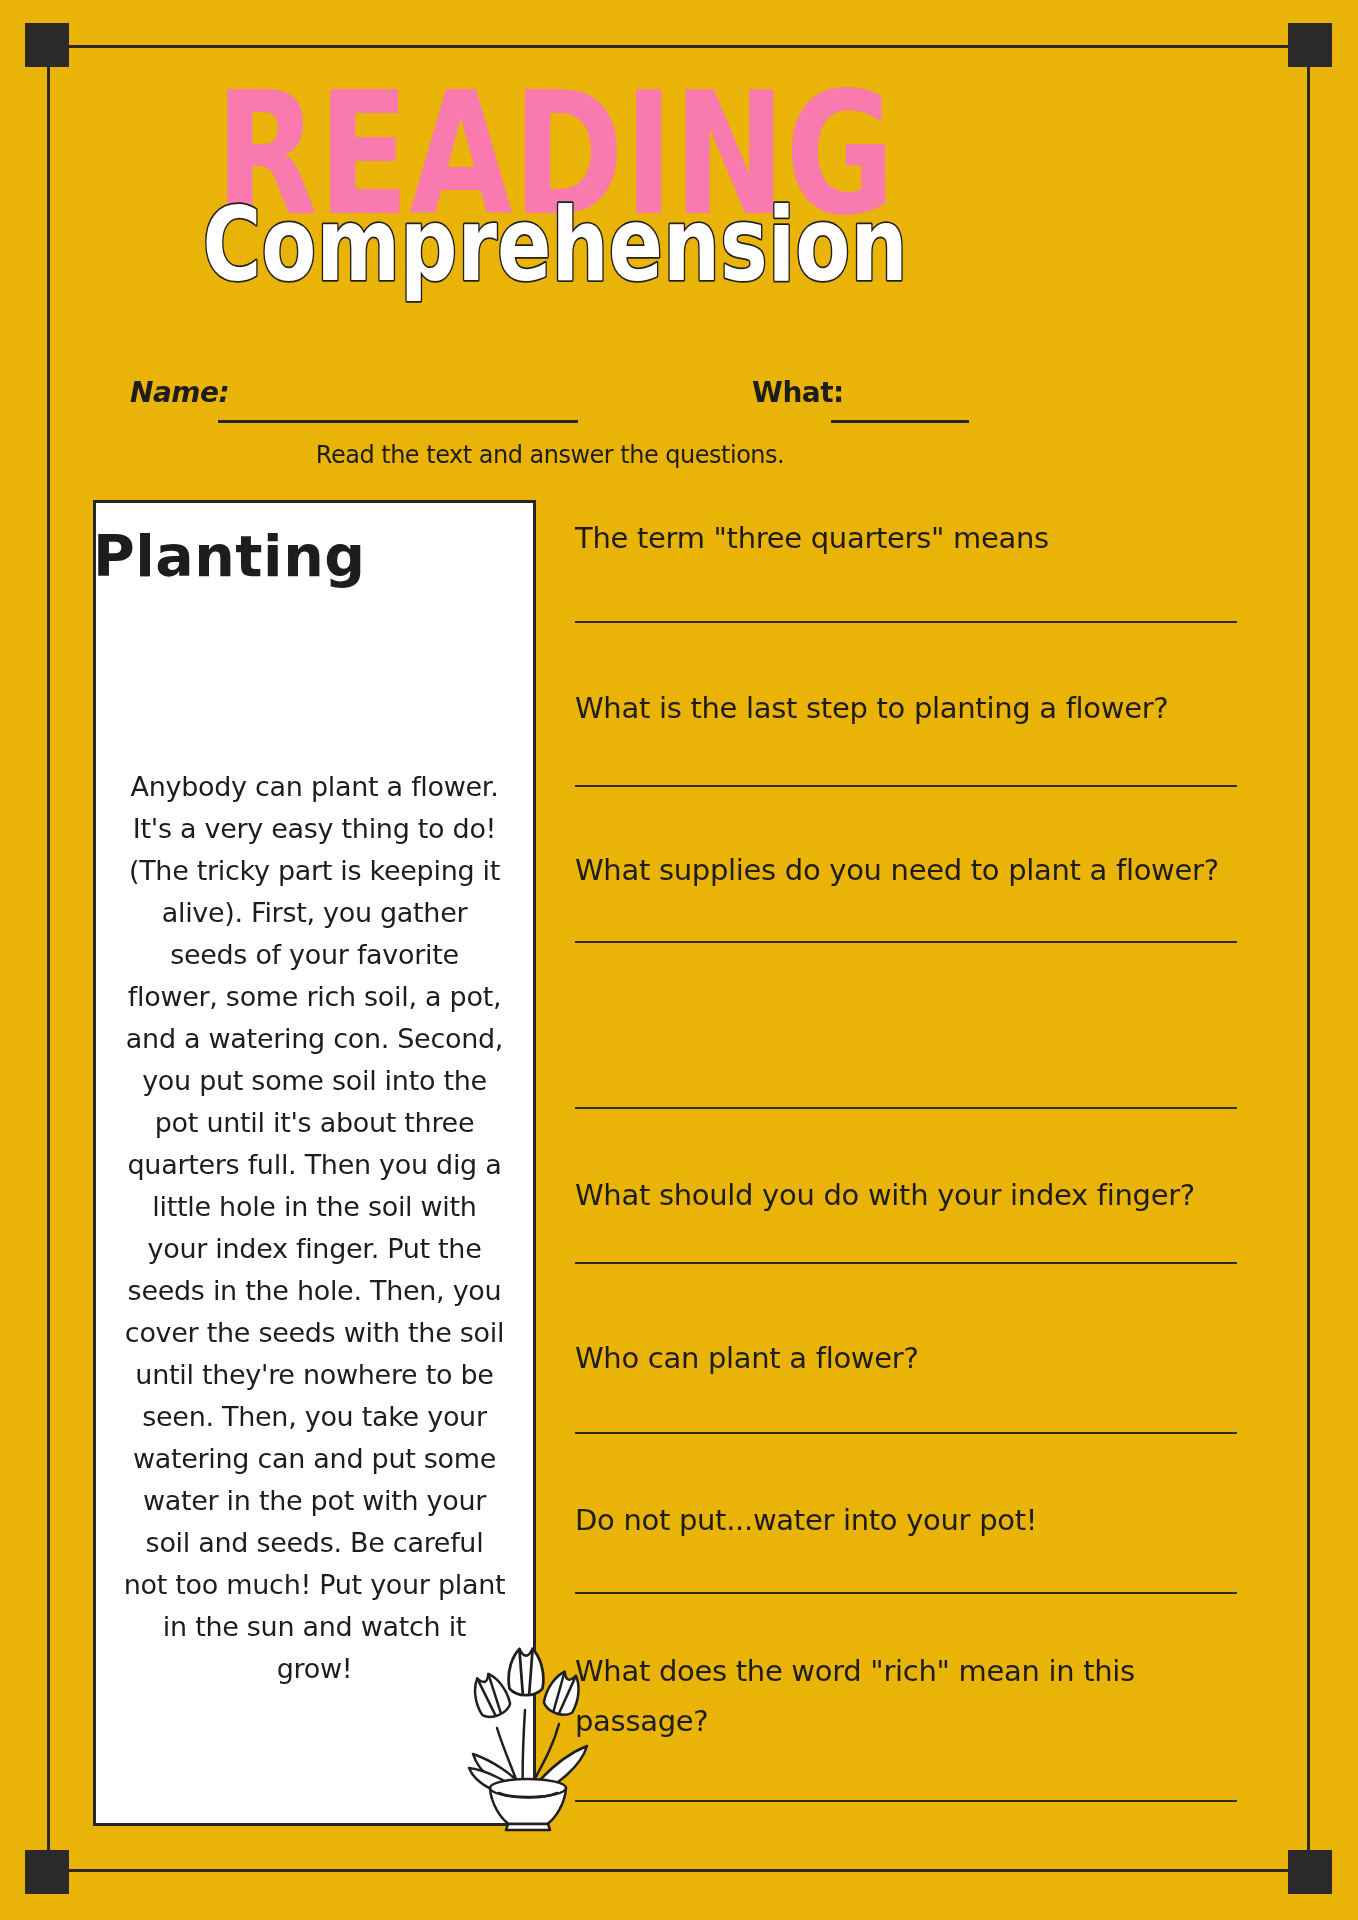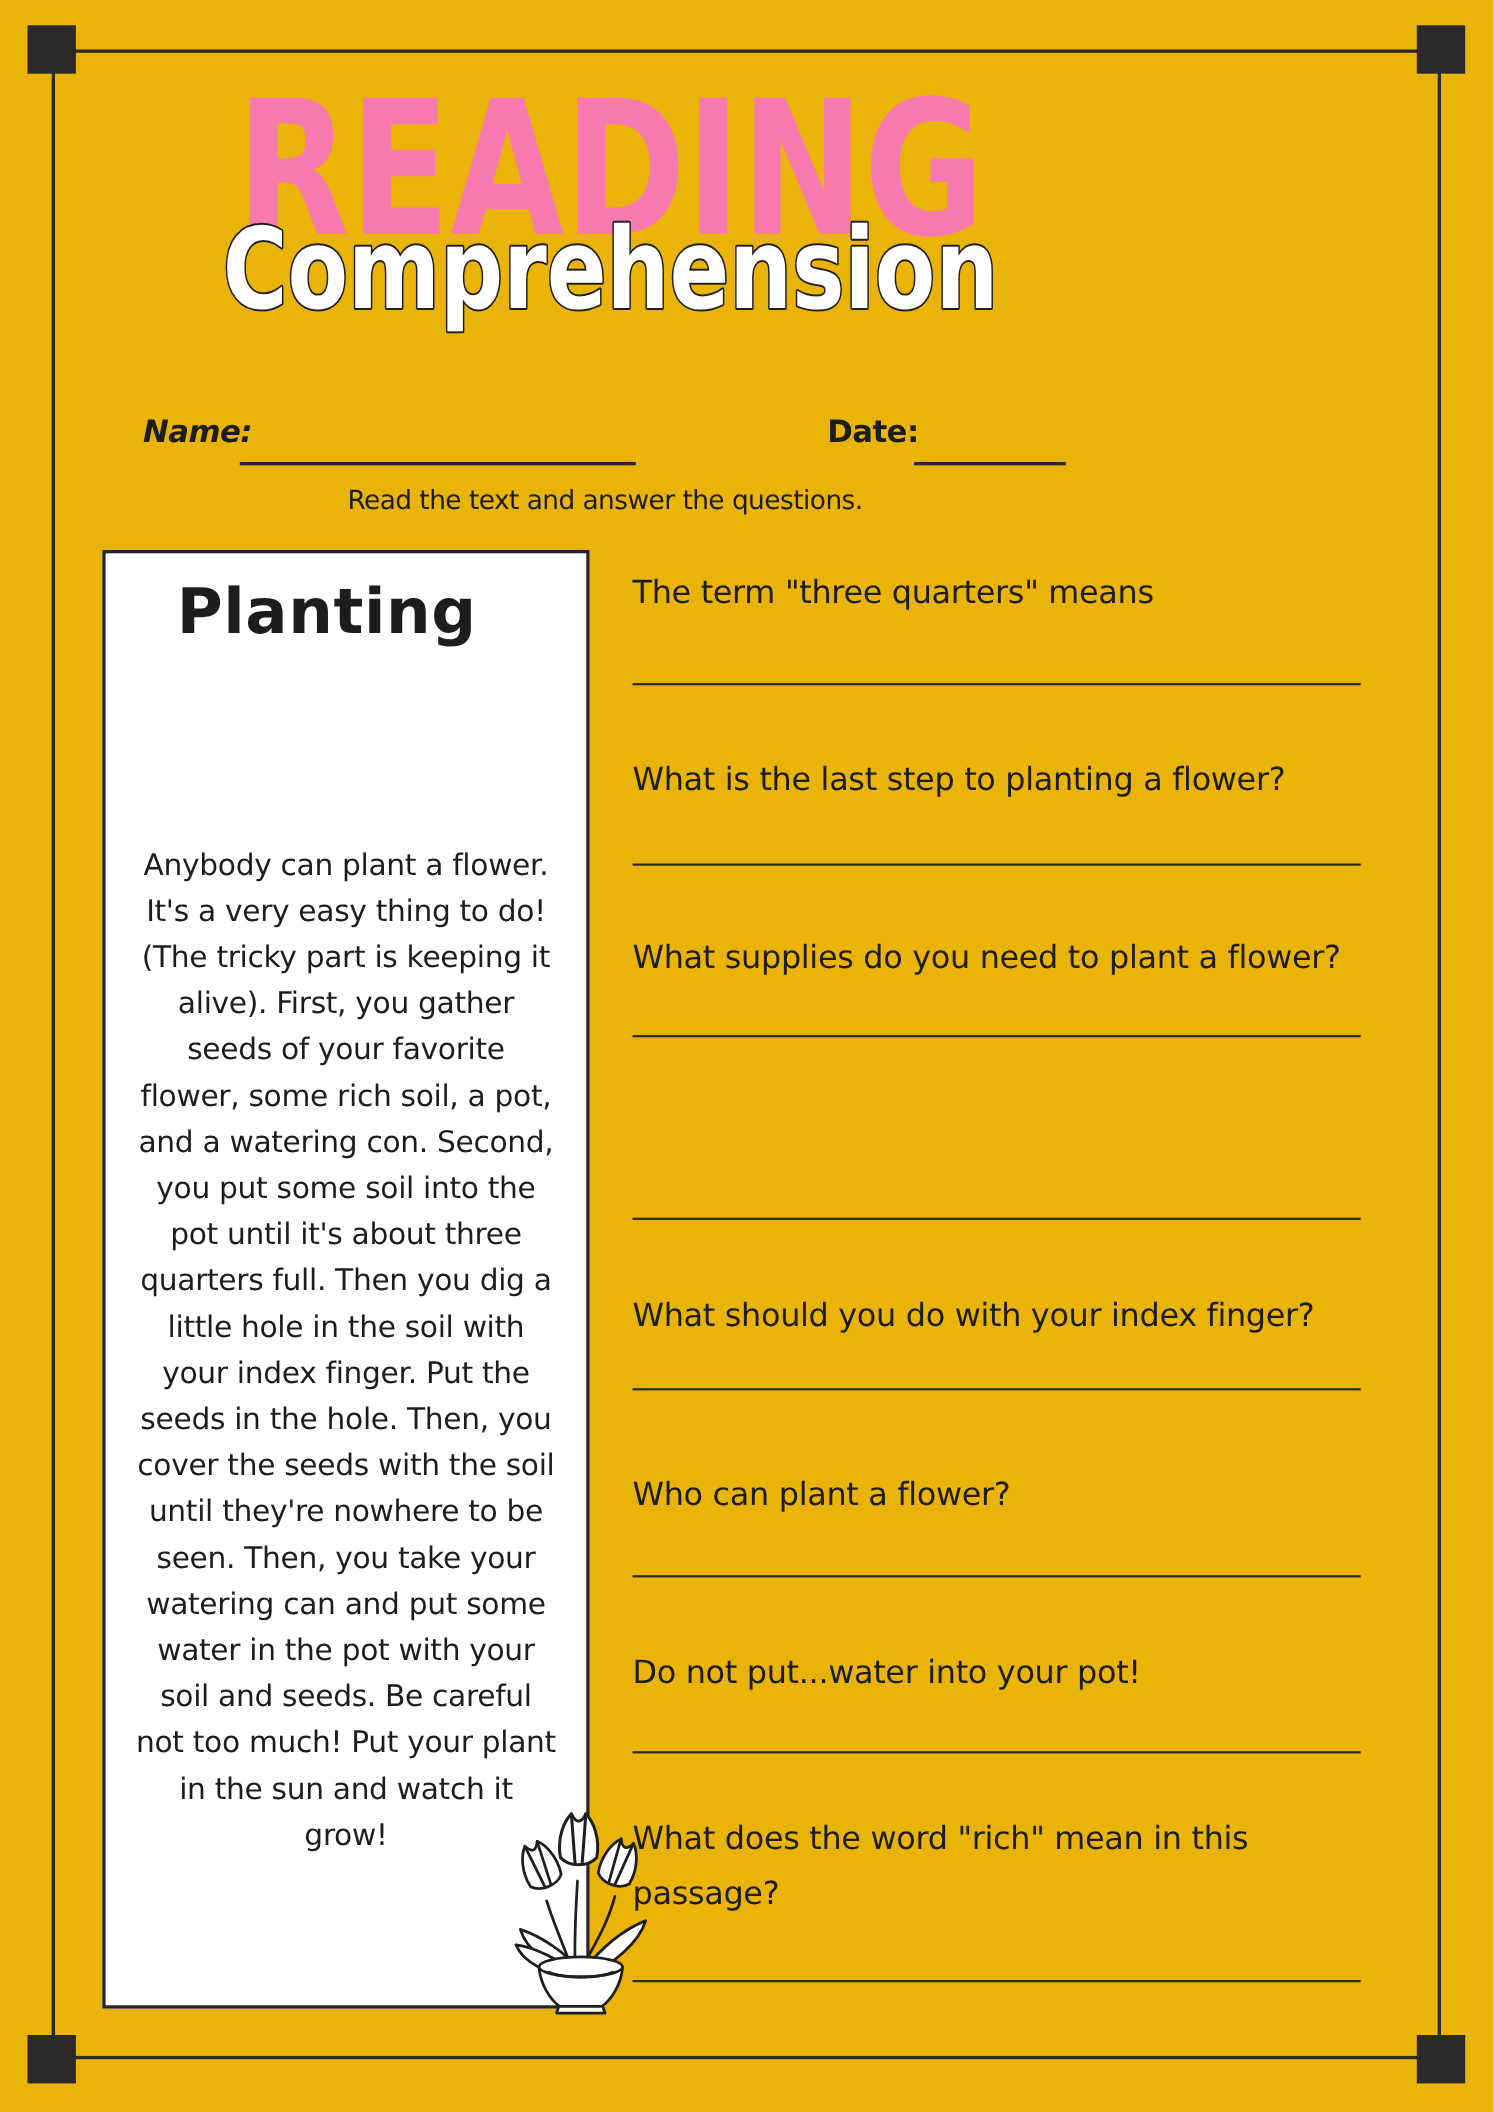--- a/index.html
+++ b/index.html
@@ -30,21 +30,21 @@
   .instruction{
     position:absolute;left:150px;top:441px;width:800px;text-align:center;
     font-size:24px;letter-spacing:-0.5px;
   }
 
   .passage-box{
     position:absolute;left:93px;top:500px;width:443px;height:1326px;
     border:3px solid #262626;box-sizing:border-box;background:#ffffff;
   }
   .passage-title{
-    position:absolute;left:93px;top:508px;width:408px;text-align:center;
+    position:absolute;left:93px;top:508px;width:408px;text-align:left;
     font-size:57px;font-weight:bold;line-height:97px;letter-spacing:0.5px;
   }
   .passage-body{
     position:absolute;left:96px;top:766px;width:437px;text-align:center;
     font-size:27px;line-height:42px;white-space:pre;letter-spacing:-0.3px;
   }
 
   .question{
     position:absolute;left:575px;width:690px;font-size:29px;line-height:50px;
     letter-spacing:-0.3px;
@@ -77,21 +77,21 @@
     <text x="555" y="173" text-anchor="middle" font-family="DejaVu Sans, sans-serif" font-size="170" font-weight="bold" fill="#F87AAF" textLength="680" lengthAdjust="spacingAndGlyphs">READING</text>
   </svg>
 
   <svg class="title-sub-svg" viewBox="0 0 1110 215">
     <text x="555" y="122" text-anchor="middle" font-family="DejaVu Sans, sans-serif" font-size="102" font-weight="bold" fill="#ffffff" stroke="#1f1f1f" stroke-width="3.5" stroke-linejoin="round" paint-order="stroke" textLength="705" lengthAdjust="spacingAndGlyphs">Comprehension</text>
   </svg>
 
   <div class="field-label name-label">Name:</div>
   <div class="write-line name-line"></div>
 
-  <div class="field-label date-label">Date:</div>
+  <div class="field-label date-label">What:</div>
   <div class="write-line date-line"></div>
 
   <div class="instruction">Read the text and answer the questions.</div>
 
   <div class="passage-box"></div>
   <div class="passage-title">
     <div>Planting</div>
   </div>
   <div class="passage-body">Anybody can plant a flower.
 It's a very easy thing to do!

